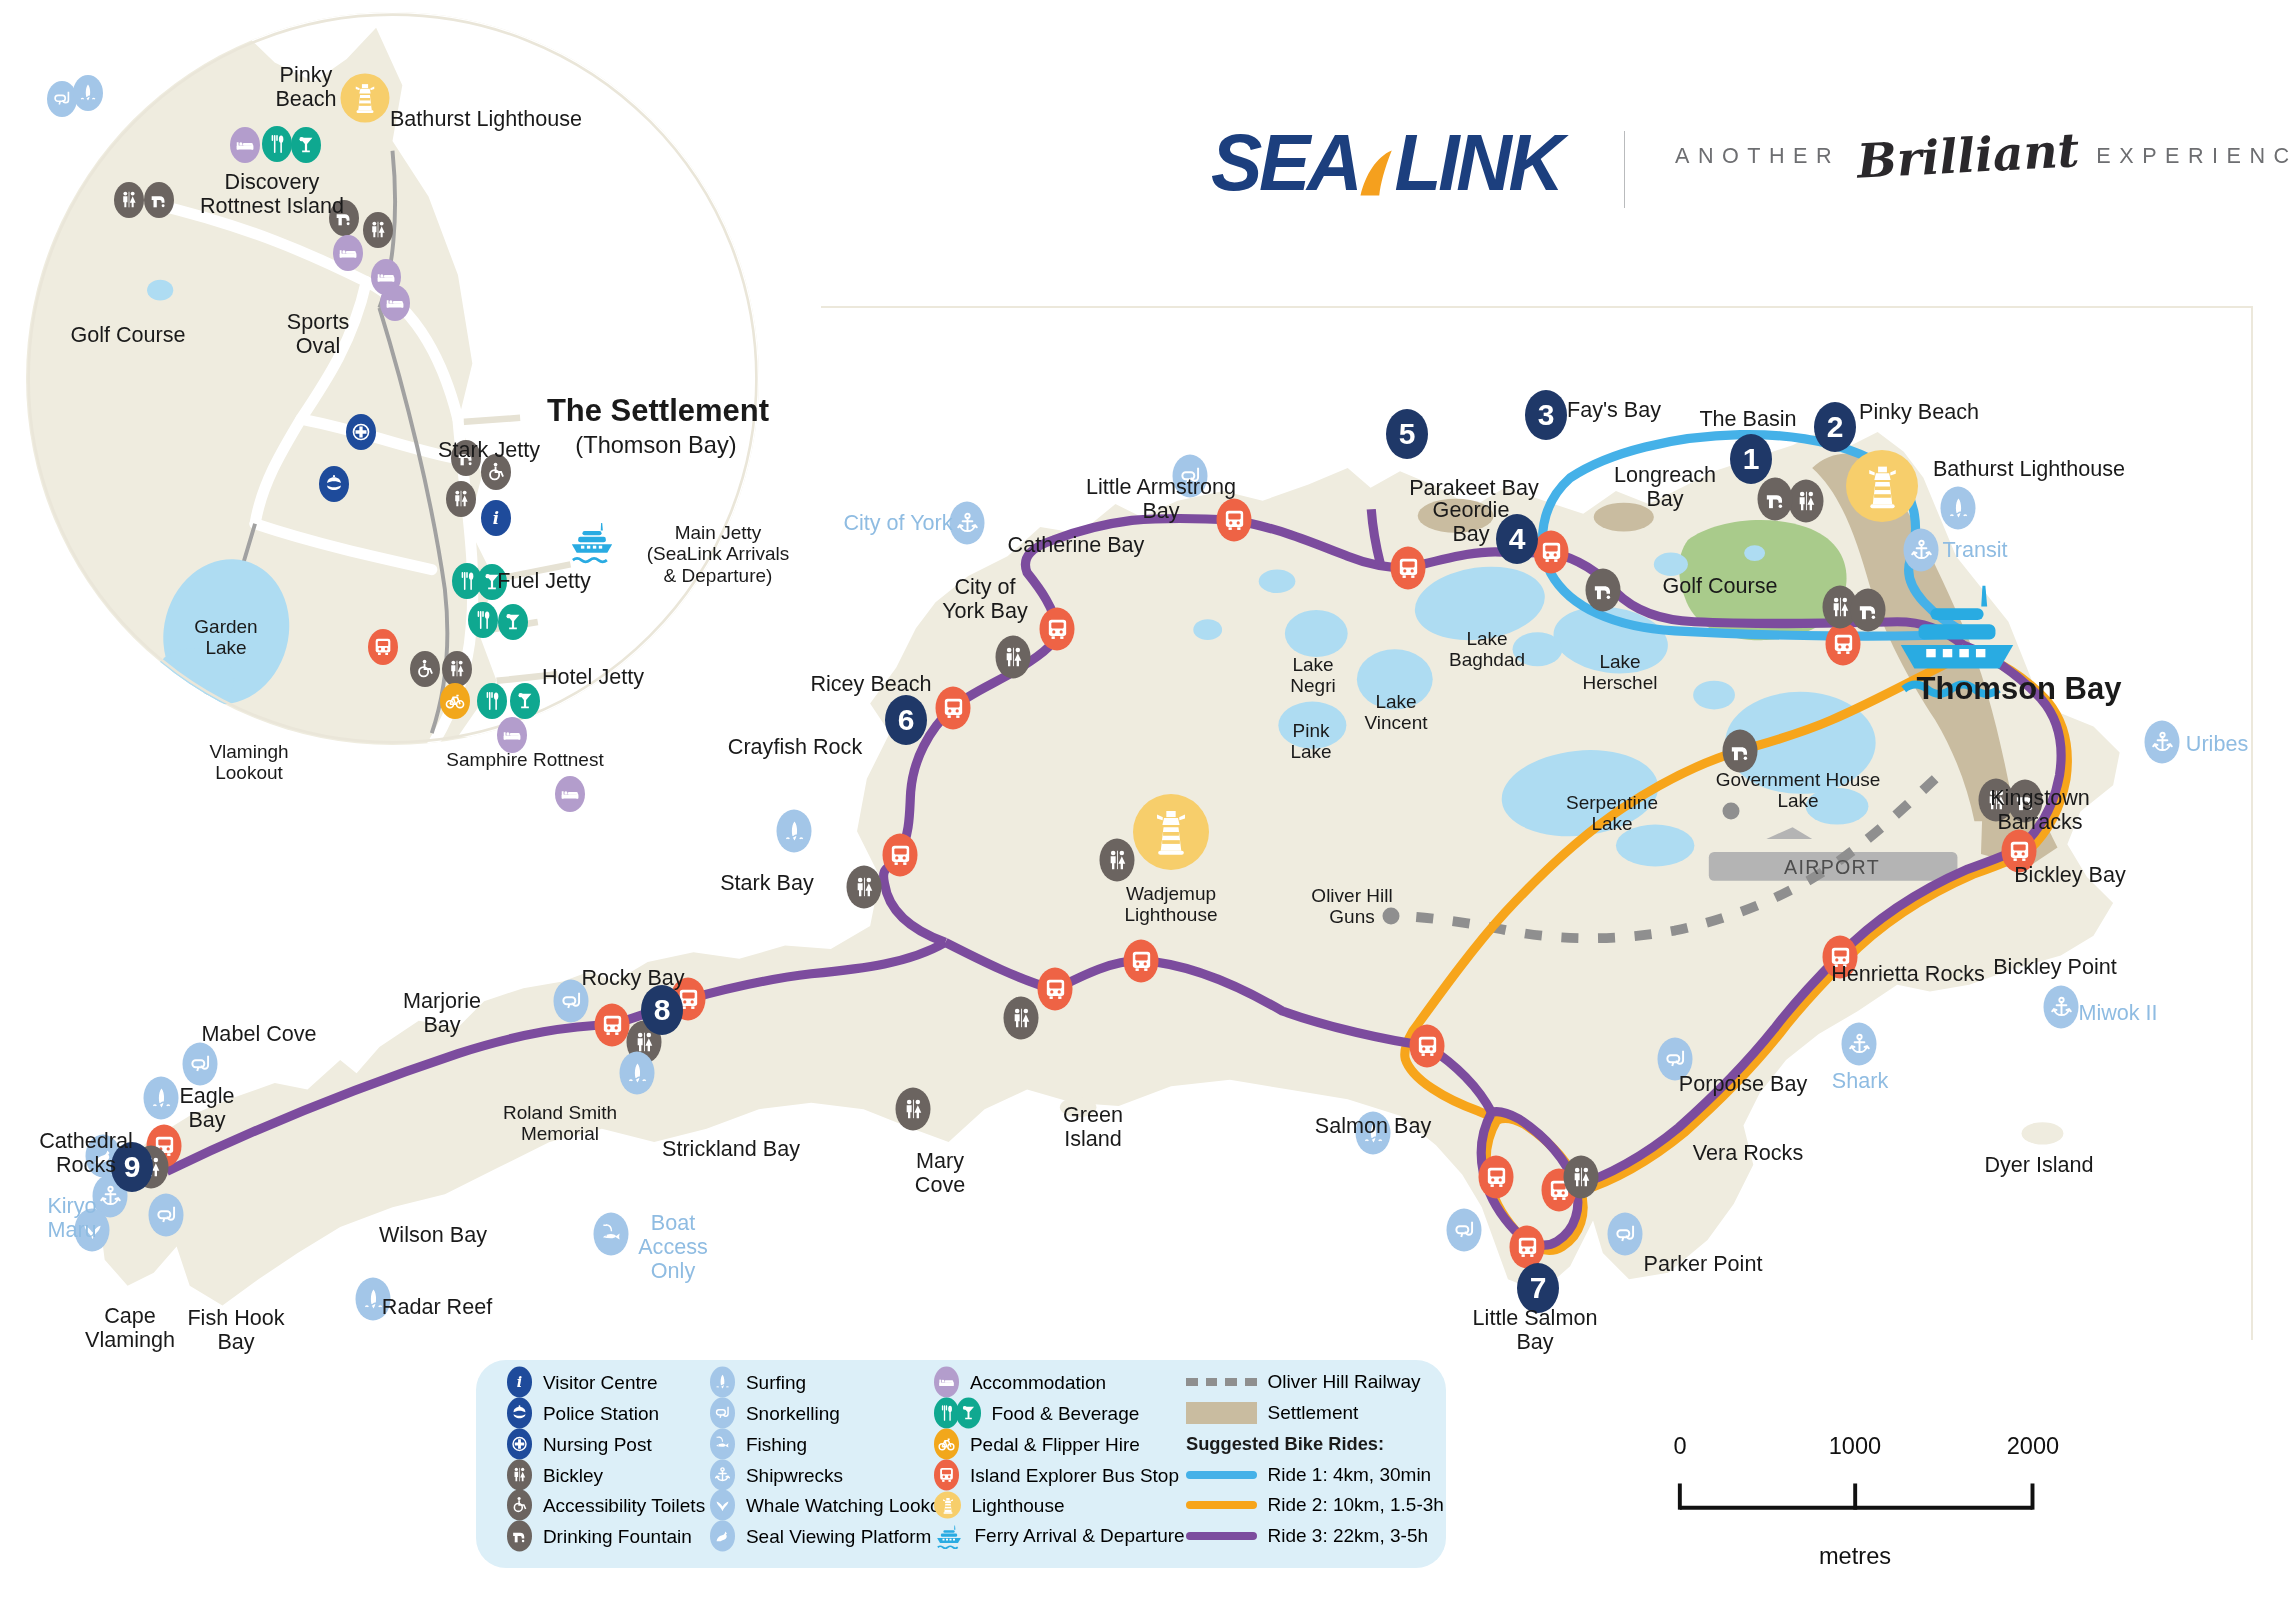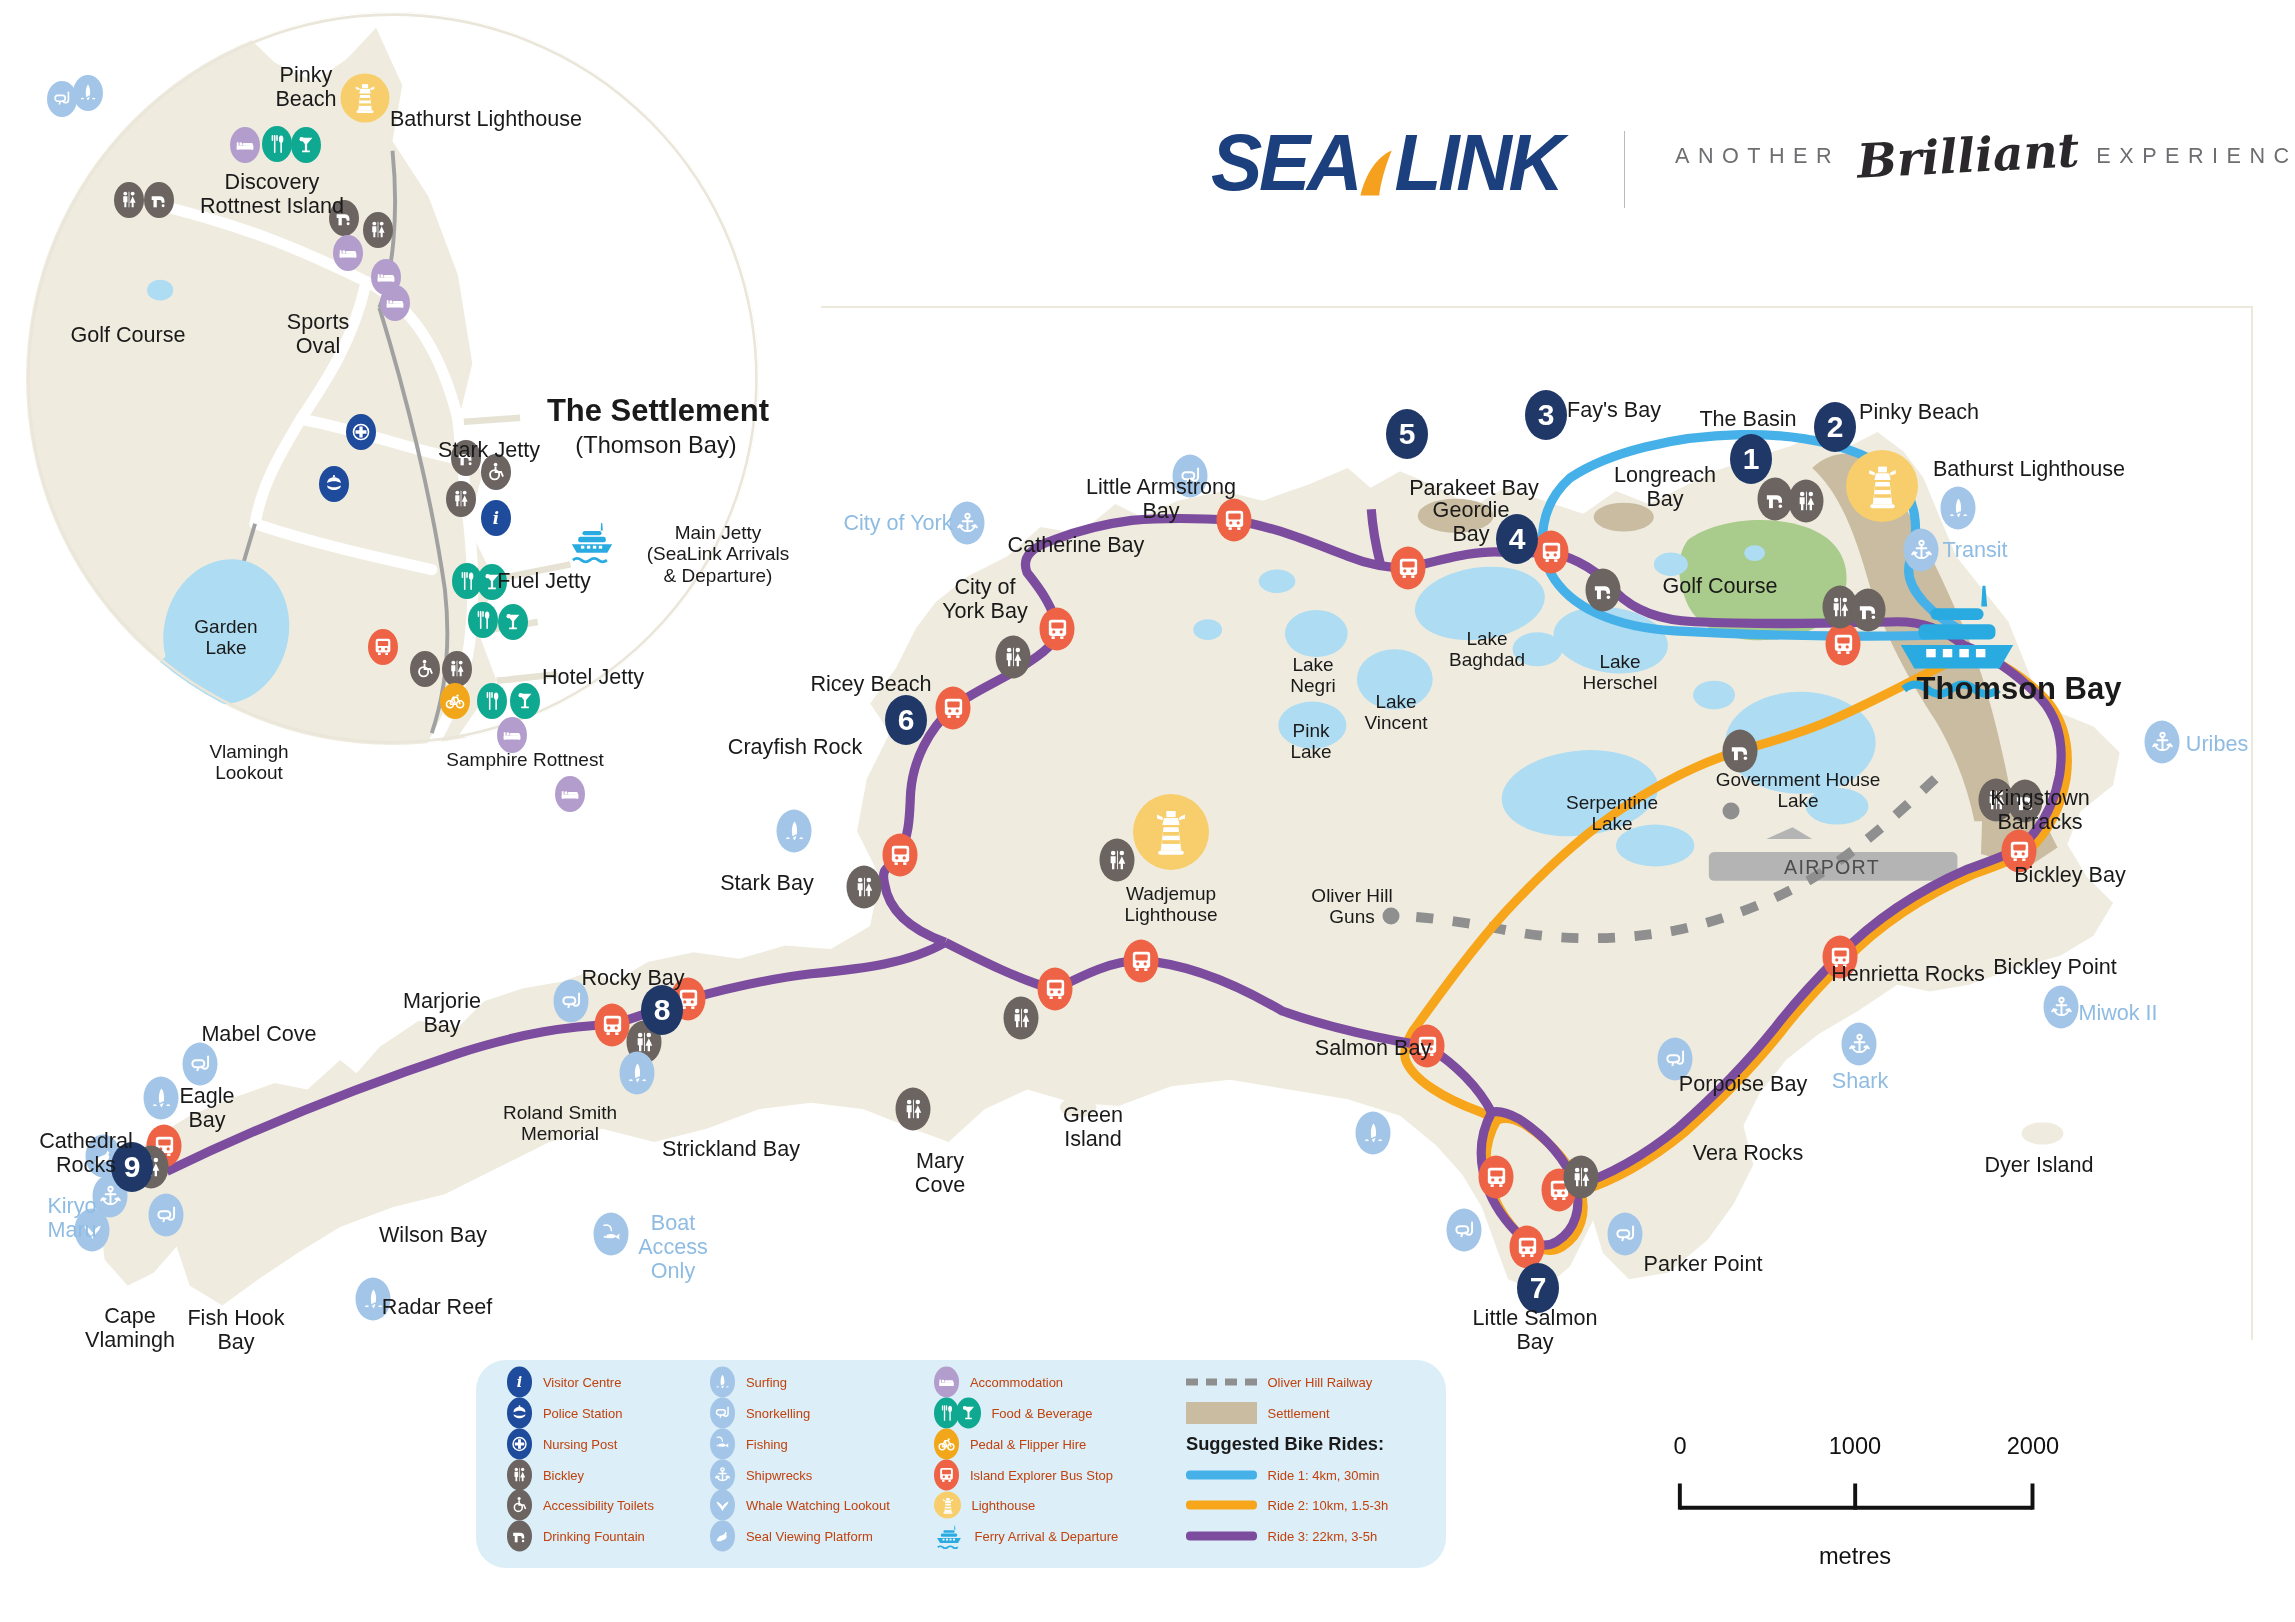--- a/index.html
+++ b/index.html
@@ -37,21 +37,21 @@
   .picon{position:absolute;transform:translate(-50%,-50%);display:flex;align-items:center;
          justify-content:center;border-radius:50%;}
   .nmark{position:absolute;transform:translate(-50%,-50%);border-radius:50%;
          background:var(--markerNavy);color:#fff;display:flex;align-items:center;justify-content:center;
          font-size:30px;font-weight:bold;}
   
   #legend{position:absolute;left:476px;top:1360px;width:970px;height:208px;background:var(--legendBg);
           border-radius:30px;}
   .leg-col{position:absolute;top:0;}
   .leg-row{position:absolute;display:flex;align-items:center;gap:10.5px;transform:translateY(-50%);}
-  .leg-text{font-size:13px;color:#c2410c;white-space:nowrap;}
+  .leg-text{font-size:19px;color:#000000;white-space:nowrap;}
   .leg-title{font-size:18.3px;font-weight:bold;color:#1a1a1a;white-space:nowrap;}
   .swatch-rail{width:71px;height:7.9px;
       background:repeating-linear-gradient(90deg,var(--rail) 0 11.8px,transparent 11.8px 19.6px);}
   .swatch-tan{width:71px;height:22px;background:var(--tan);}
   .swatch-line{width:71px;height:8.5px;border-radius:3.9px;}
   
   #scalebar{position:absolute;left:1636px;top:1413px;width:458px;height:157px;}
   .tick-lbl{position:absolute;transform:translateX(-50%);font-size:23.6px;color:#111;}
   #metres{position:absolute;transform:translateX(-50%);font-size:23.6px;color:#111;}
 </style>
@@ -1086,21 +1086,21 @@
       <div class="lbl" style="left: 1908px; top: 974px;">Henrietta Rocks</div>
       <div class="lbl blue" style="left: 2118px; top: 1013px;">Miwok II</div>
       <div class="lbl blue" style="left: 1860px; top: 1081px;">Shark</div>
       <div class="lbl blue" style="left: 2217px; top: 744px;">Uribes</div>
       <div class="lbl" style="left: 1743px; top: 1084px;">Porpoise Bay</div>
       <div class="lbl" style="left: 1748px; top: 1153px;">Vera Rocks</div>
       <div class="lbl" style="left: 2039px; top: 1165px;">Dyer Island</div>
       <div class="lbl" style="left: 1703px; top: 1264px;">Parker Point</div>
       <div class="lbl" style="left: 1535px; top: 1330px;">Little Salmon
 Bay</div>
-      <div class="lbl" style="left: 1373px; top: 1048px;">Salmon Bay</div>
+      <div class="lbl" style="left: 1373px; top: 1126px;">Salmon Bay</div>
       <div class="lbl" style="left: 1093px; top: 1127px;">Green
 Island</div>
       <div class="lbl" style="left: 940px; top: 1173px;">Mary
 Cove</div>
       <div class="lbl" style="left: 731px; top: 1149px;">Strickland Bay</div>
       <div class="lbl blue" style="left: 673px; top: 1247px;">Boat
 Access
 Only</div>
       <div class="lbl" style="left: 433px; top: 1235px;">Wilson Bay</div>
       <div class="lbl" style="left: 437px; top: 1307px;">Radar Reef</div>

